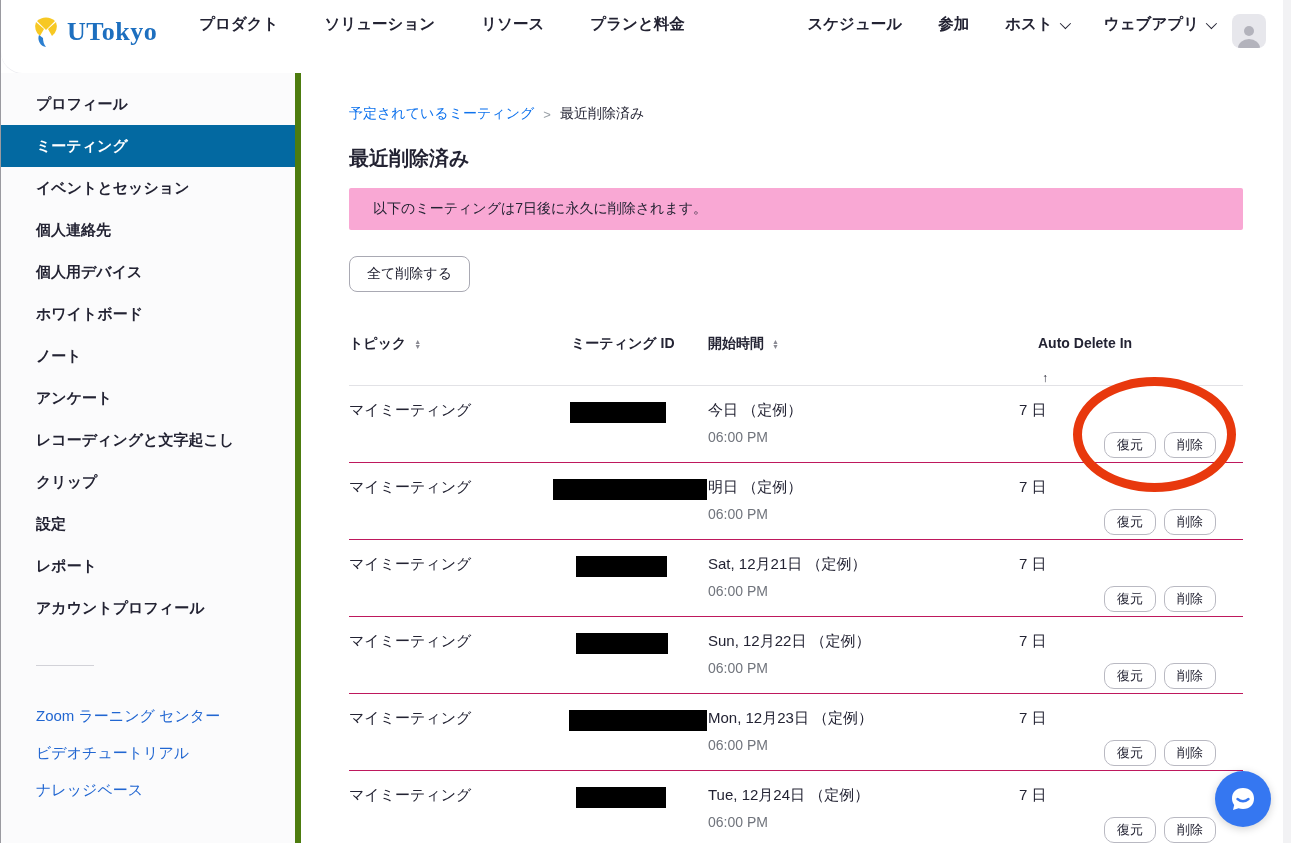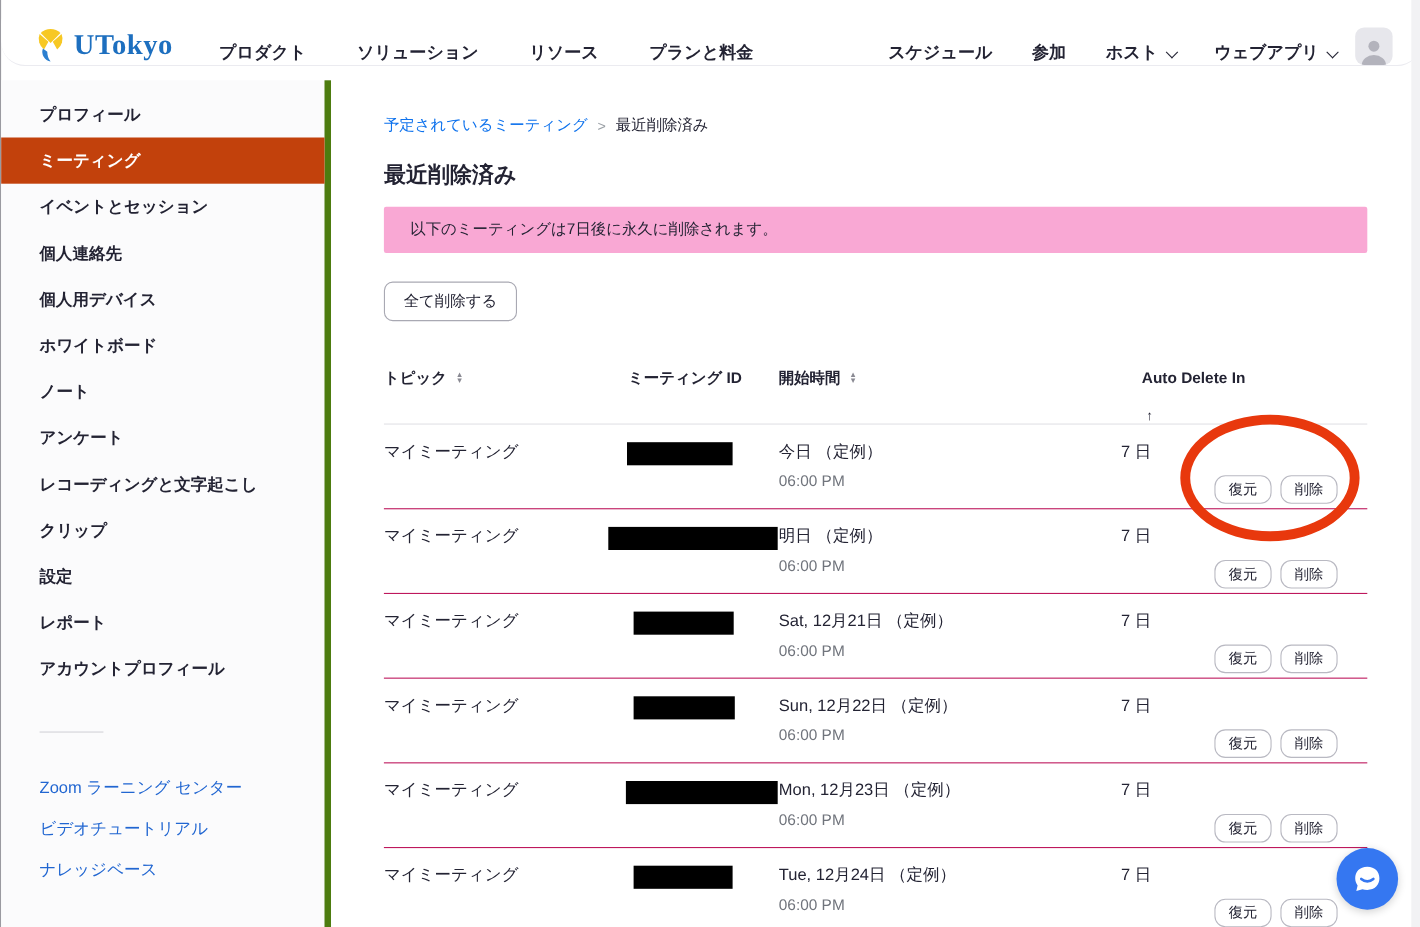--- a/index.html
+++ b/index.html
@@ -7,23 +7,23 @@
   body {
     font-family: "Liberation Sans", "DejaVu Sans", sans-serif;
     background: #ffffff;
     color: #232333;
     position: relative;
     border-left: 1px solid #9a9aa0;
   }
 
   
   .topnav {
-    position: absolute; left: 0; top: 0; width: 1291px; height: 60px;
+    position: absolute; left: 0; top: 14px; width: 1291px; height: 60px;
     background: #fff; border-bottom: 1px solid #ebebf0;
-    display: flex; align-items: flex-end; padding: 0 26px 0 30px; border-radius: 22px;
+    display: flex; align-items: flex-start; padding: 0 26px 0 30px; border-radius: 22px;
   }
   .logo { display: flex; align-items: center; gap: 6px; margin-right: 42px; cursor: pointer; }
   .logo-text {
     font-family: "Liberation Serif", serif;
     font-size: 26px; font-weight: 600; color: #1d6fbf; letter-spacing: 0.5px;
   }
   .nav-left { display: flex; gap: 46px; }
   .nav-right { display: flex; gap: 36px; align-items: center; margin-left: auto; margin-right: 18px; }
   .nav-item {
     font-size: 15.5px; font-weight: 700; color: #232333; cursor: pointer;
@@ -40,21 +40,21 @@
 
   
   .sidebar {
     position: absolute; left: 0; top: 73px; width: 300px; height: 783px;
     background: #fbfbfc; border-right: 6px solid #4d7c0f; padding-top: 10px;
   }
   .side-item {
     height: 42px; display: flex; align-items: center; padding-left: 35px;
     font-size: 15px; font-weight: 700; color: #232333; cursor: pointer; white-space: nowrap;
   }
-  .side-item.active { background: #c2410c; color: #ffffff; }
+  .side-item.active { background: #0369a1; color: #ffffff; }
   .side-divider { margin: 36px 0 32px 35px; width: 58px; border-top: 1px solid #d2d2d8; }
   .side-link {
     height: 37px; display: flex; align-items: center; padding-left: 35px;
     font-size: 15px; font-weight: 400; color: #2166d1; cursor: pointer; white-space: nowrap;
   }
 
   
   .main { position: absolute; left: 300px; top: 60px; right: 0; bottom: 0; padding: 45px 48px 0 48px; background: #fff; }
   .breadcrumb { font-size: 14px; display: flex; gap: 9px; align-items: center; }
   .breadcrumb .bc-link { color: #0e72ed; cursor: pointer; font-weight: 400; }

